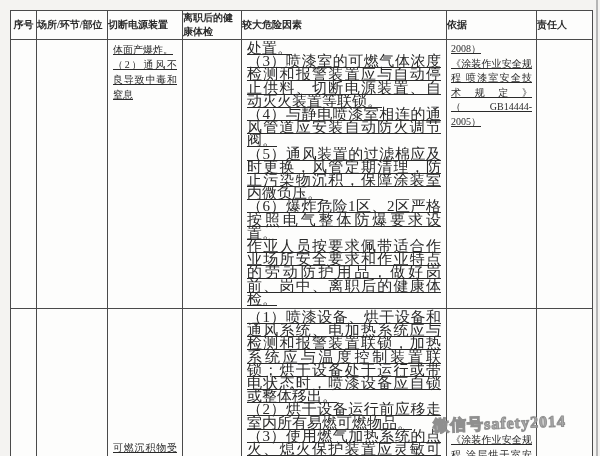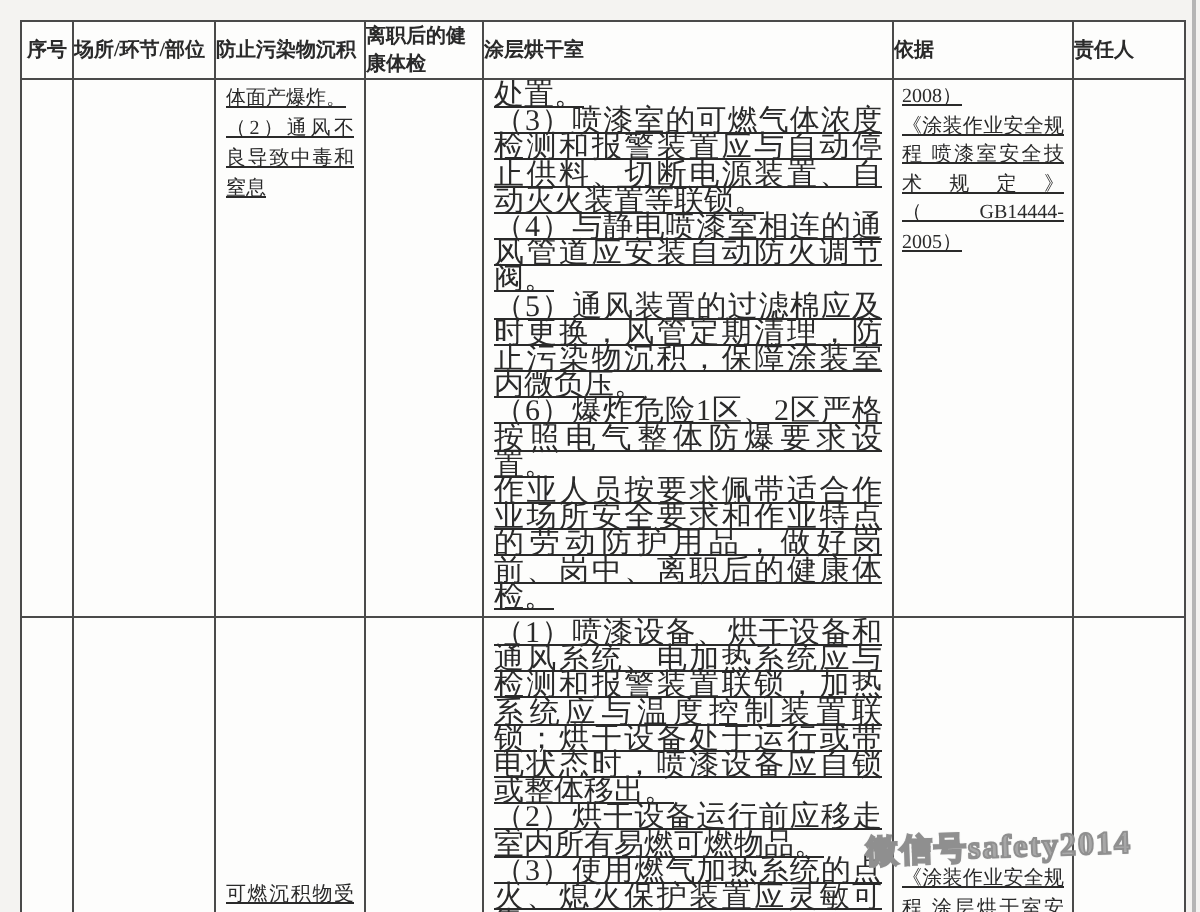--- a/index.html
+++ b/index.html
@@ -52,23 +52,23 @@
       <col style="width:59px">
         <col style="width:205px">
         <col style="width:90px">
       <col style="width:56px">
     </colgroup>
 
     <tbody>
         <tr class="hdr">
       <th class="center">序号</th>
       <th>场所/环节/部位</th>
-      <th>防止污染物沉积</th>
+      <th>切断电源装置</th>
       <th>离职后的健康体检</th>
-      <th>涂层烘干室</th>
+      <th>较大危险因素</th>
       <th>依据</th>
       <th>责任人</th>
     </tr>
 
     <tr class="rA">
       <td></td>
       <td></td>
       <td class="vtop">
         <div class="hazard txt">体面产爆炸。
 （2）通风不良导致中毒和窒息</div>

